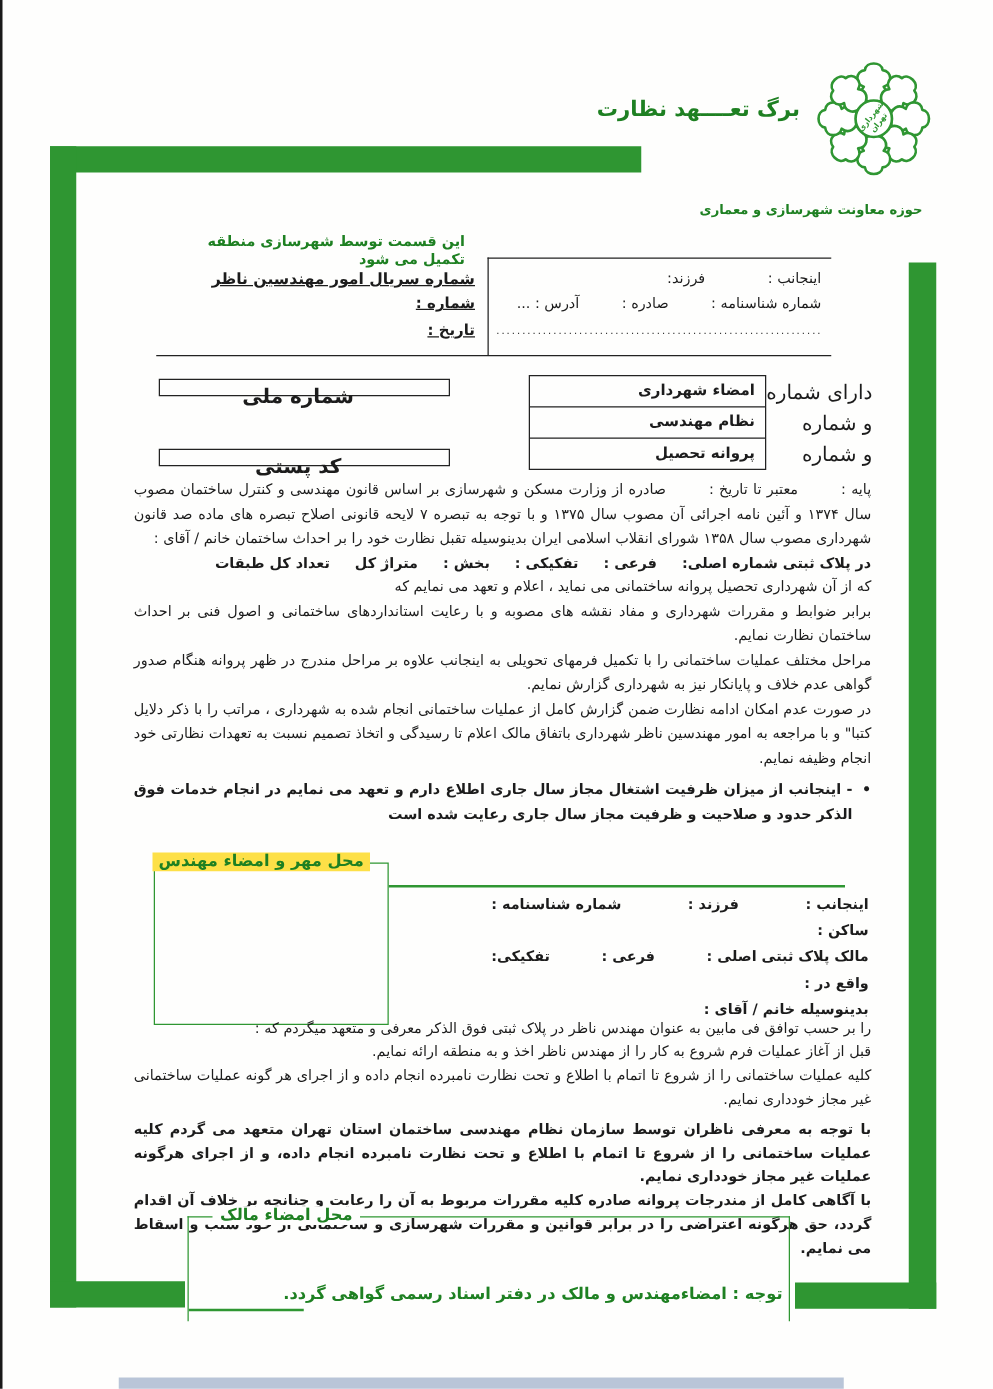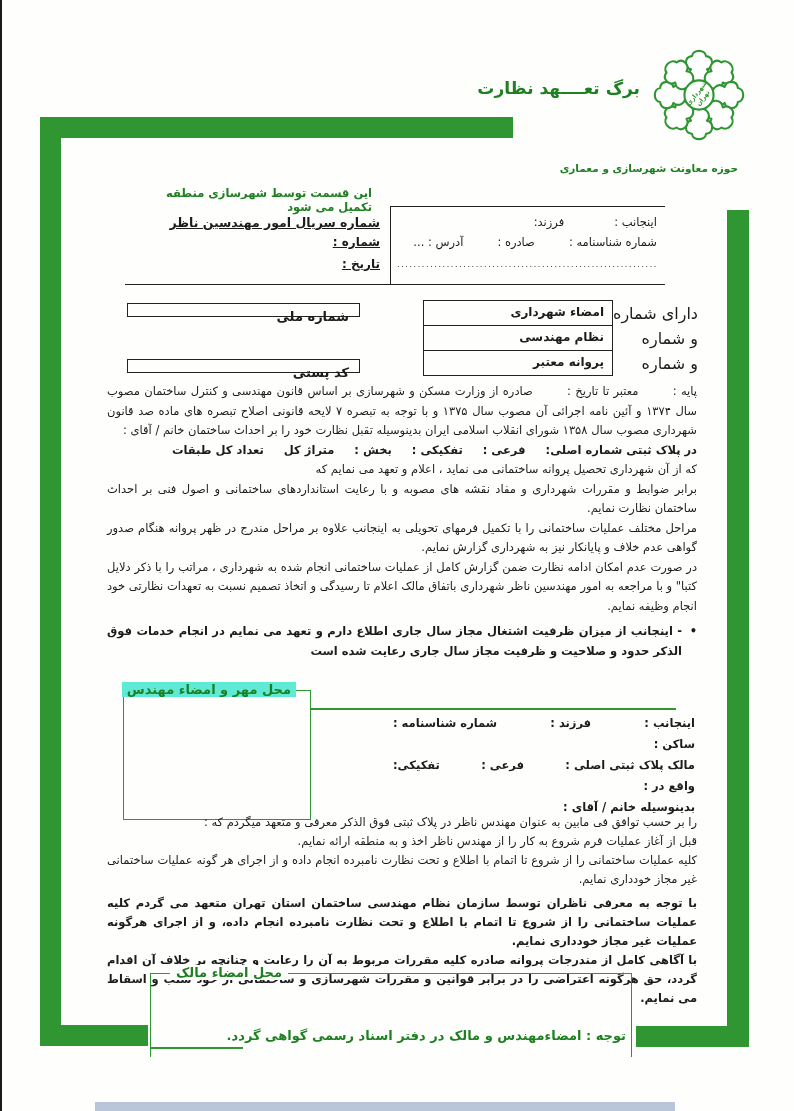--- a/index.html
+++ b/index.html
@@ -51,36 +51,36 @@
   }
   #serial-title { font-size:12.5px; line-height:16px; }
   #serial-number-label, #serial-date-label { font-size:12px; line-height:22px; }
 
   
   #side-labels { left:612px; top:301px; width:86px; text-align:right; font-size:16px; line-height:25px; }
   #stamp-table { left:423px; top:300px; width:190px; height:76px; border:1.5px solid #222; }
   .stamp-row { height:24.3px; line-height:23px; font-weight:bold; font-size:12px; text-align:right; padding-right:8px; direction:rtl; }
   .stamp-row + .stamp-row { border-top:1.5px solid #222; }
   .small-box { left:127px; width:233px; height:14px; border:1.5px solid #222;
-               font-weight:bold; font-size:13px; text-align:right; padding-right:10px; line-height:25px; direction:rtl; }
+               font-weight:bold; font-size:16px; text-align:center; padding-right:10px; line-height:25px; direction:rtl; }
   #nat-box { top:303px; }
   #postal-box { top:359px; }
 
   
   .flow { direction:rtl; text-align:justify; font-size:11.5px; line-height:19.5px; }
   #block1 { left:107px; top:382px; width:590px; }
   #block2 { left:107px; top:813px; width:590px; line-height:19px; }
   .bold { font-weight:bold; }
   #bullet-par { position:relative; padding-right:15px; margin-top:6px; font-weight:bold; }
   #bullet-mark { position:absolute; right:0; top:0; }
   #p-nezam { margin-top:5px; }
 
   
   #eng-box { left:123px; top:690px; width:188px; height:130px; border:1.3px solid #2f9632; }
-  #eng-label { position:absolute; top:-9px; right:14px; background:#5eead4; padding:0 5px;
+  #eng-label { position:absolute; top:-9px; right:14px; background:#fde047; padding:0 5px;
                font-weight:bold; font-size:13px; white-space:nowrap; }
   #green-divider { left:311px; top:708px; width:365px; height:1.5px; background:#2f9632; }
 
   
   #owner-info { left:393px; top:713px; width:302px; direction:rtl; font-weight:bold; font-size:11.5px; line-height:21px; }
   .orow { display:flex; justify-content:space-between; direction:rtl; }
 
   
   #owner-box { left:150px; top:973px; width:482px; height:84px;
                border-top:1.5px solid #2f9632; border-left:1.5px solid #2f9632; border-right:1.5px solid #2f9632; }
@@ -149,21 +149,21 @@
 </div>
 
 <div class="abs rtl" id="side-labels">
   <div>دارای شماره</div>
   <div>و شماره</div>
   <div>و شماره</div>
 </div>
 <div class="abs" id="stamp-table">
   <div class="stamp-row">امضاء شهرداری</div>
   <div class="stamp-row">نظام مهندسی</div>
-  <div class="stamp-row">پروانه معتبر</div>
+  <div class="stamp-row">پروانه تحصیل</div>
 </div>
 <div class="abs small-box" id="nat-box">شماره ملی</div>
 <div class="abs small-box" id="postal-box">کد پستی</div>
 
 <div class="abs flow" id="block1">
   <p>پایه :&nbsp;&nbsp;&nbsp;&nbsp;&nbsp;&nbsp;&nbsp;&nbsp;معتبر تا تاریخ :&nbsp;&nbsp;&nbsp;&nbsp;&nbsp;&nbsp;&nbsp;&nbsp;صادره از وزارت مسکن و شهرسازی بر اساس قانون مهندسی و کنترل ساختمان مصوب سال ۱۳۷۴ و آئین نامه اجرائی آن مصوب سال ۱۳۷۵ و با توجه به تبصره ۷ لایحه قانونی اصلاح تبصره های ماده صد قانون شهرداری مصوب سال ۱۳۵۸ شورای انقلاب اسلامی ایران بدینوسیله تقبل نظارت خود را بر احداث ساختمان خانم / آقای :</p>
   <p class="bold">در پلاک ثبتی شماره اصلی:&nbsp;&nbsp;&nbsp;&nbsp;&nbsp;فرعی :&nbsp;&nbsp;&nbsp;&nbsp;&nbsp;تفکیکی :&nbsp;&nbsp;&nbsp;&nbsp;&nbsp;بخش :&nbsp;&nbsp;&nbsp;&nbsp;&nbsp;متراژ کل&nbsp;&nbsp;&nbsp;&nbsp;&nbsp;تعداد کل طبقات</p>
   <p>که از آن شهرداری تحصیل پروانه ساختمانی می نماید ، اعلام و تعهد می نمایم که</p>
   <p>برابر ضوابط و مقررات شهرداری و مفاد نقشه های مصوبه و با رعایت استانداردهای ساختمانی و اصول فنی بر احداث ساختمان نظارت نمایم.</p>
   <p>مراحل مختلف عملیات ساختمانی را با تکمیل فرمهای تحویلی به اینجانب علاوه بر مراحل مندرج در ظهر پروانه هنگام صدور گواهی عدم خلاف و پایانکار نیز به شهرداری گزارش نمایم.</p>

